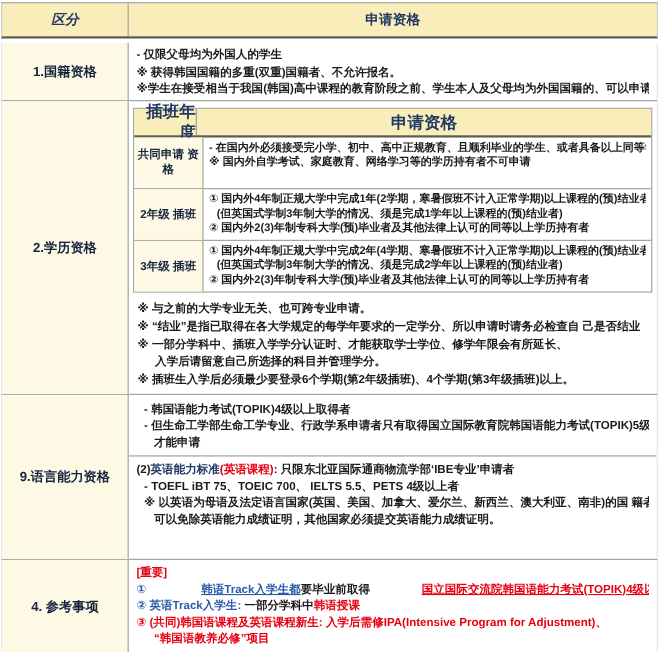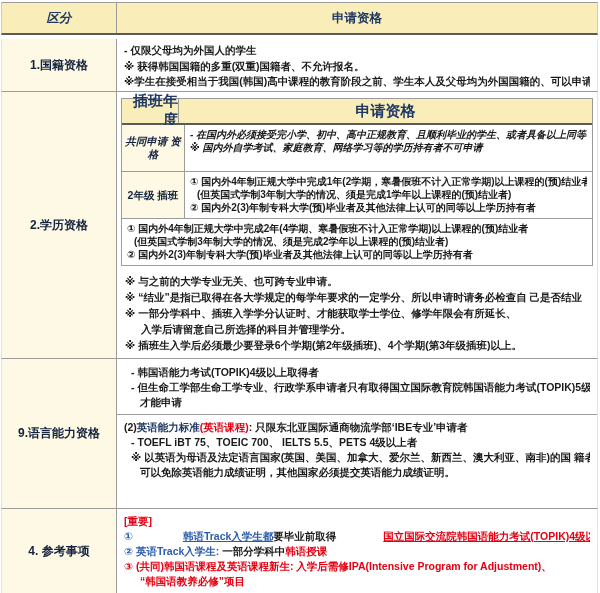--- a/index.html
+++ b/index.html
@@ -36,21 +36,21 @@
   .rc2{padding:6px 4px 0 4px;}
   .ntbl{border:1px solid var(--border,#9b9b9b);}
   .nhdr{display:flex;height:24px;background:var(--header_bg,#f9eeba);
         border-bottom:2px solid var(--border_dark,#5a5a5a);}
   .nhy,.nhq{display:flex;align-items:center;justify-content:center;
         font-weight:700;font-size:15px;color:var(--navy,#1f3864);text-align:right;}
   .nhy{width:56px;border-right:1px solid var(--border,#9b9b9b);}
   .nhq{flex:1;}
   .nrow{display:flex;}
   .nrow + .nrow{border-top:1px solid var(--border,#9b9b9b);}
-  .nr1{height:46px;font-style:italic;} .nr2{height:46px;} .nr3{height:46px;}
+  .nr1{height:46px;} .nr2{height:46px;} .nr3{height:46px;}
   .nlc{width:56px;background:var(--cell_bg,#fdf9e4);
        border-right:1px solid var(--border,#9b9b9b);
        display:flex;align-items:center;justify-content:center;text-align:center;
        font-weight:700;font-size:10.5px;line-height:13px;padding:0 3px;color:#15233f;}
   .nrc{flex:1;min-width:0;overflow:hidden;padding:3px 5px;font-size:10px;}
   .nrc .ln{line-height:13px;font-weight:700;}
   .notes{padding:7px 4px 0 4px;font-size:10.5px;}
   .notes .ln{line-height:16px;font-weight:700;}
   
   .rc3{padding:6px 7px 0 7px;font-size:10.5px;}
@@ -105,20 +105,21 @@
           </div>
           <div class="nrow nr2">
             <div class="nlc">2年级 插班</div>
             <div class="nrc">
               <div class="ln">① 国内外4年制正规大学中完成1年(2学期，寒暑假班不计入正常学期)以上课程的(预)结业者</div>
               <div class="ln ind1">(但英国式学制3年制大学的情况、须是完成1学年以上课程的(预)结业者)</div>
               <div class="ln">② 国内外2(3)年制专科大学(预)毕业者及其他法律上认可的同等以上学历持有者</div>
             </div>
           </div>
           <div class="nrow nr3">
+            <div class="nlc">3年级 插班</div>
             <div class="nrc">
               <div class="ln">① 国内外4年制正规大学中完成2年(4学期、寒暑假班不计入正常学期)以上课程的(预)结业者</div>
               <div class="ln ind1">(但英国式学制3年制大学的情况、须是完成2学年以上课程的(预)结业者)</div>
               <div class="ln">② 国内外2(3)年制专科大学(预)毕业者及其他法律上认可的同等以上学历持有者</div>
             </div>
           </div>
         </div>
 
         <div class="notes">
           <div class="ln">※ 与之前的大学专业无关、也可跨专业申请。</div>

